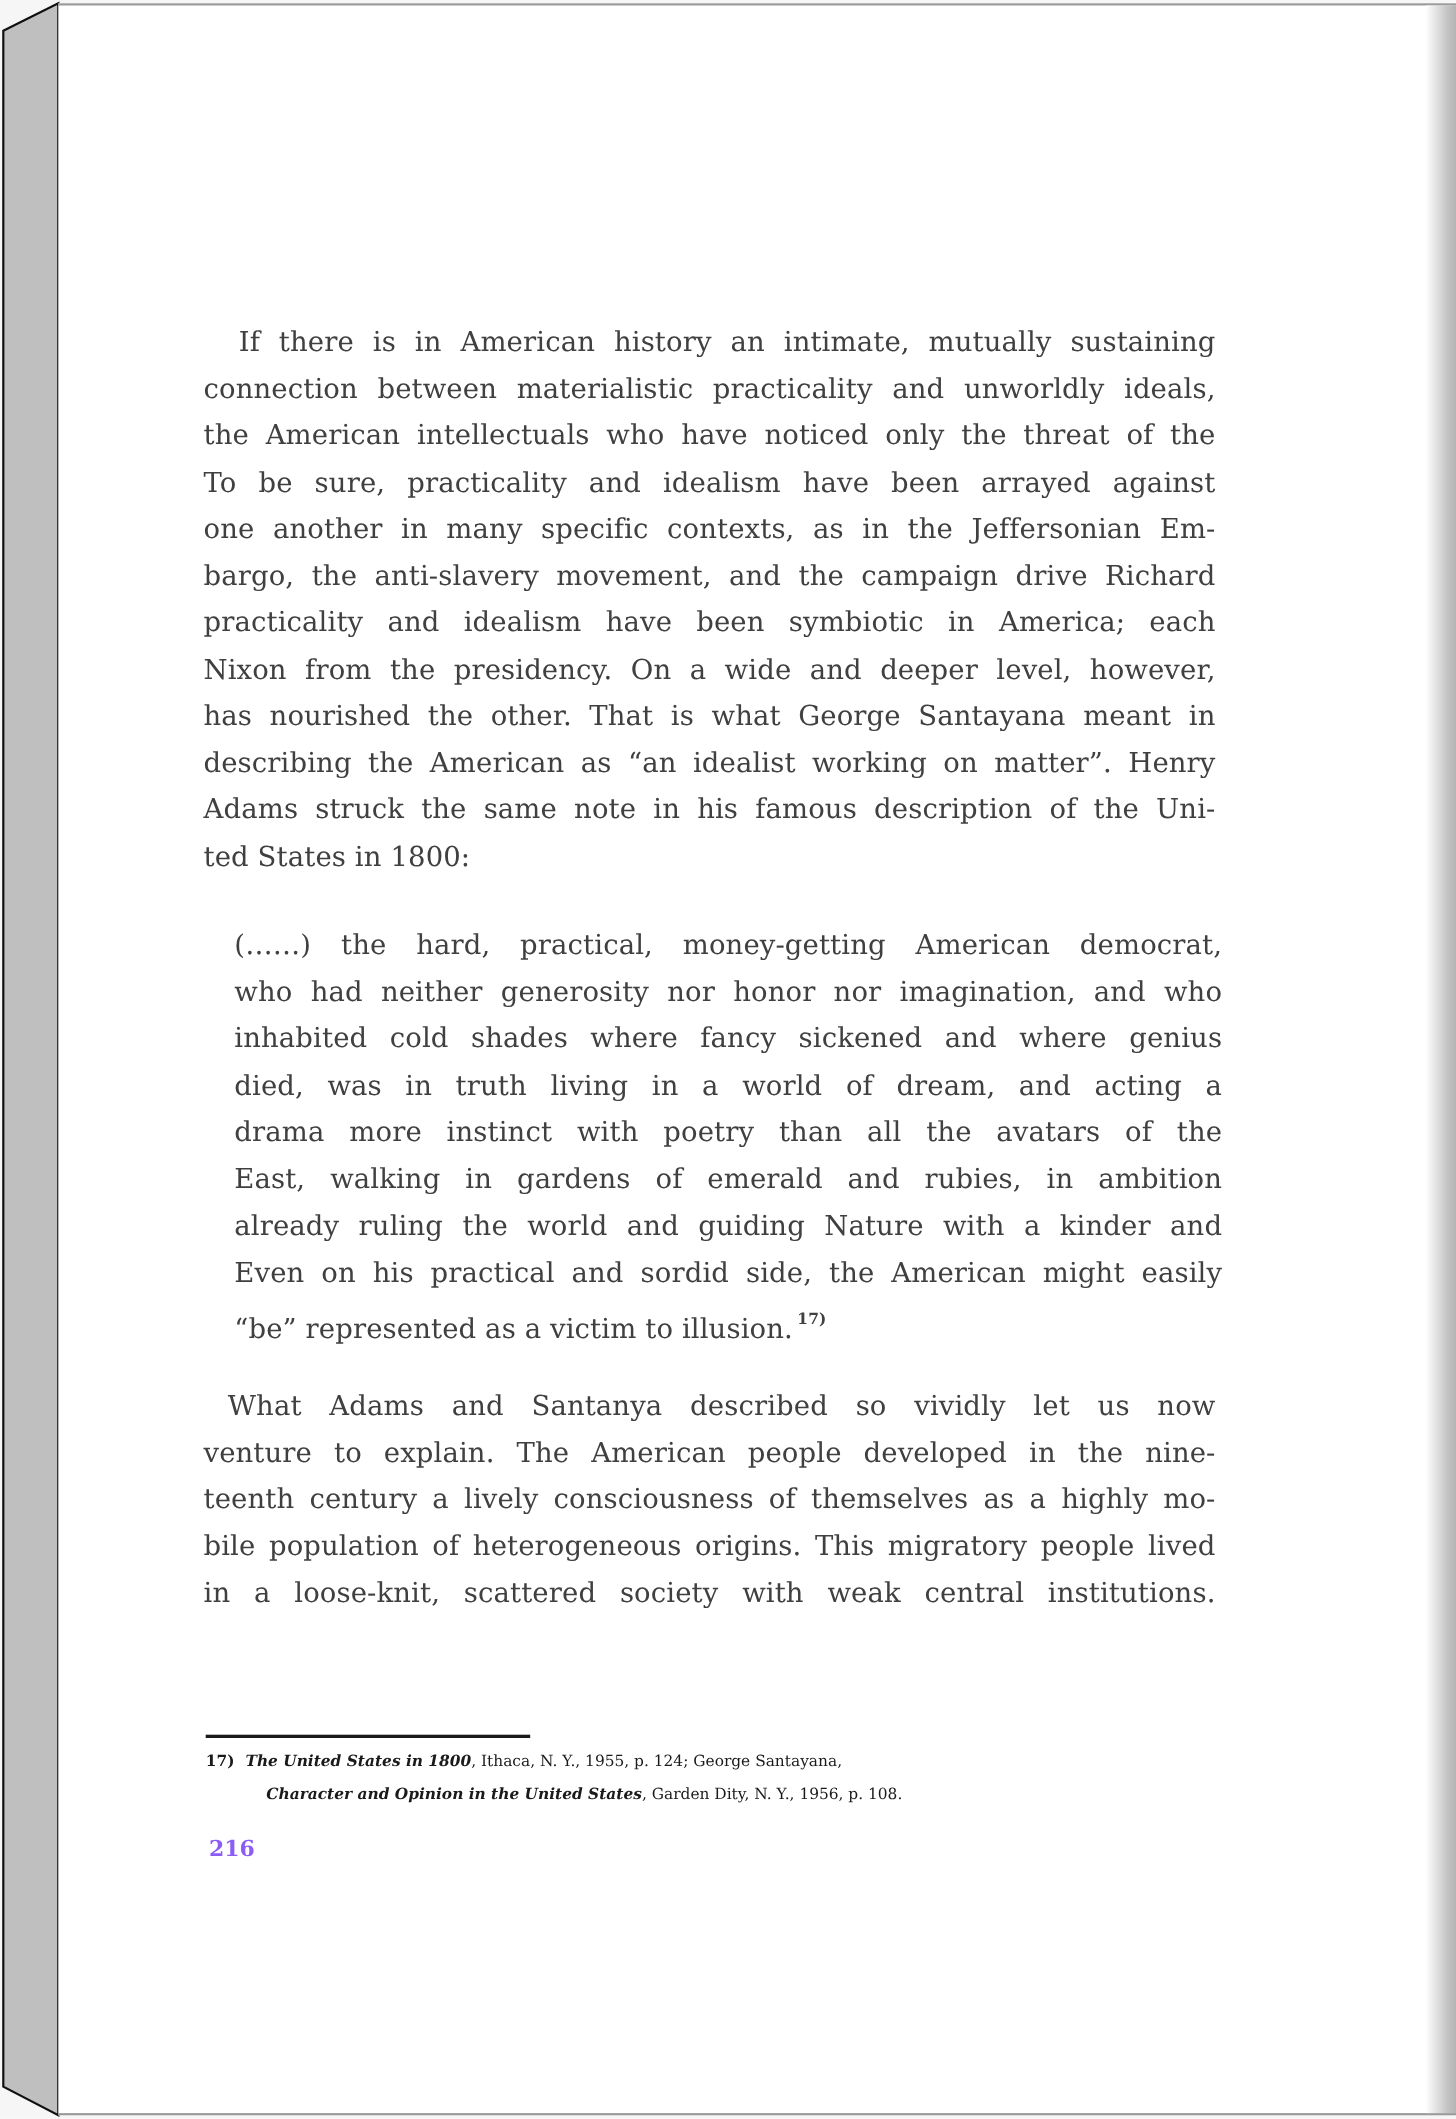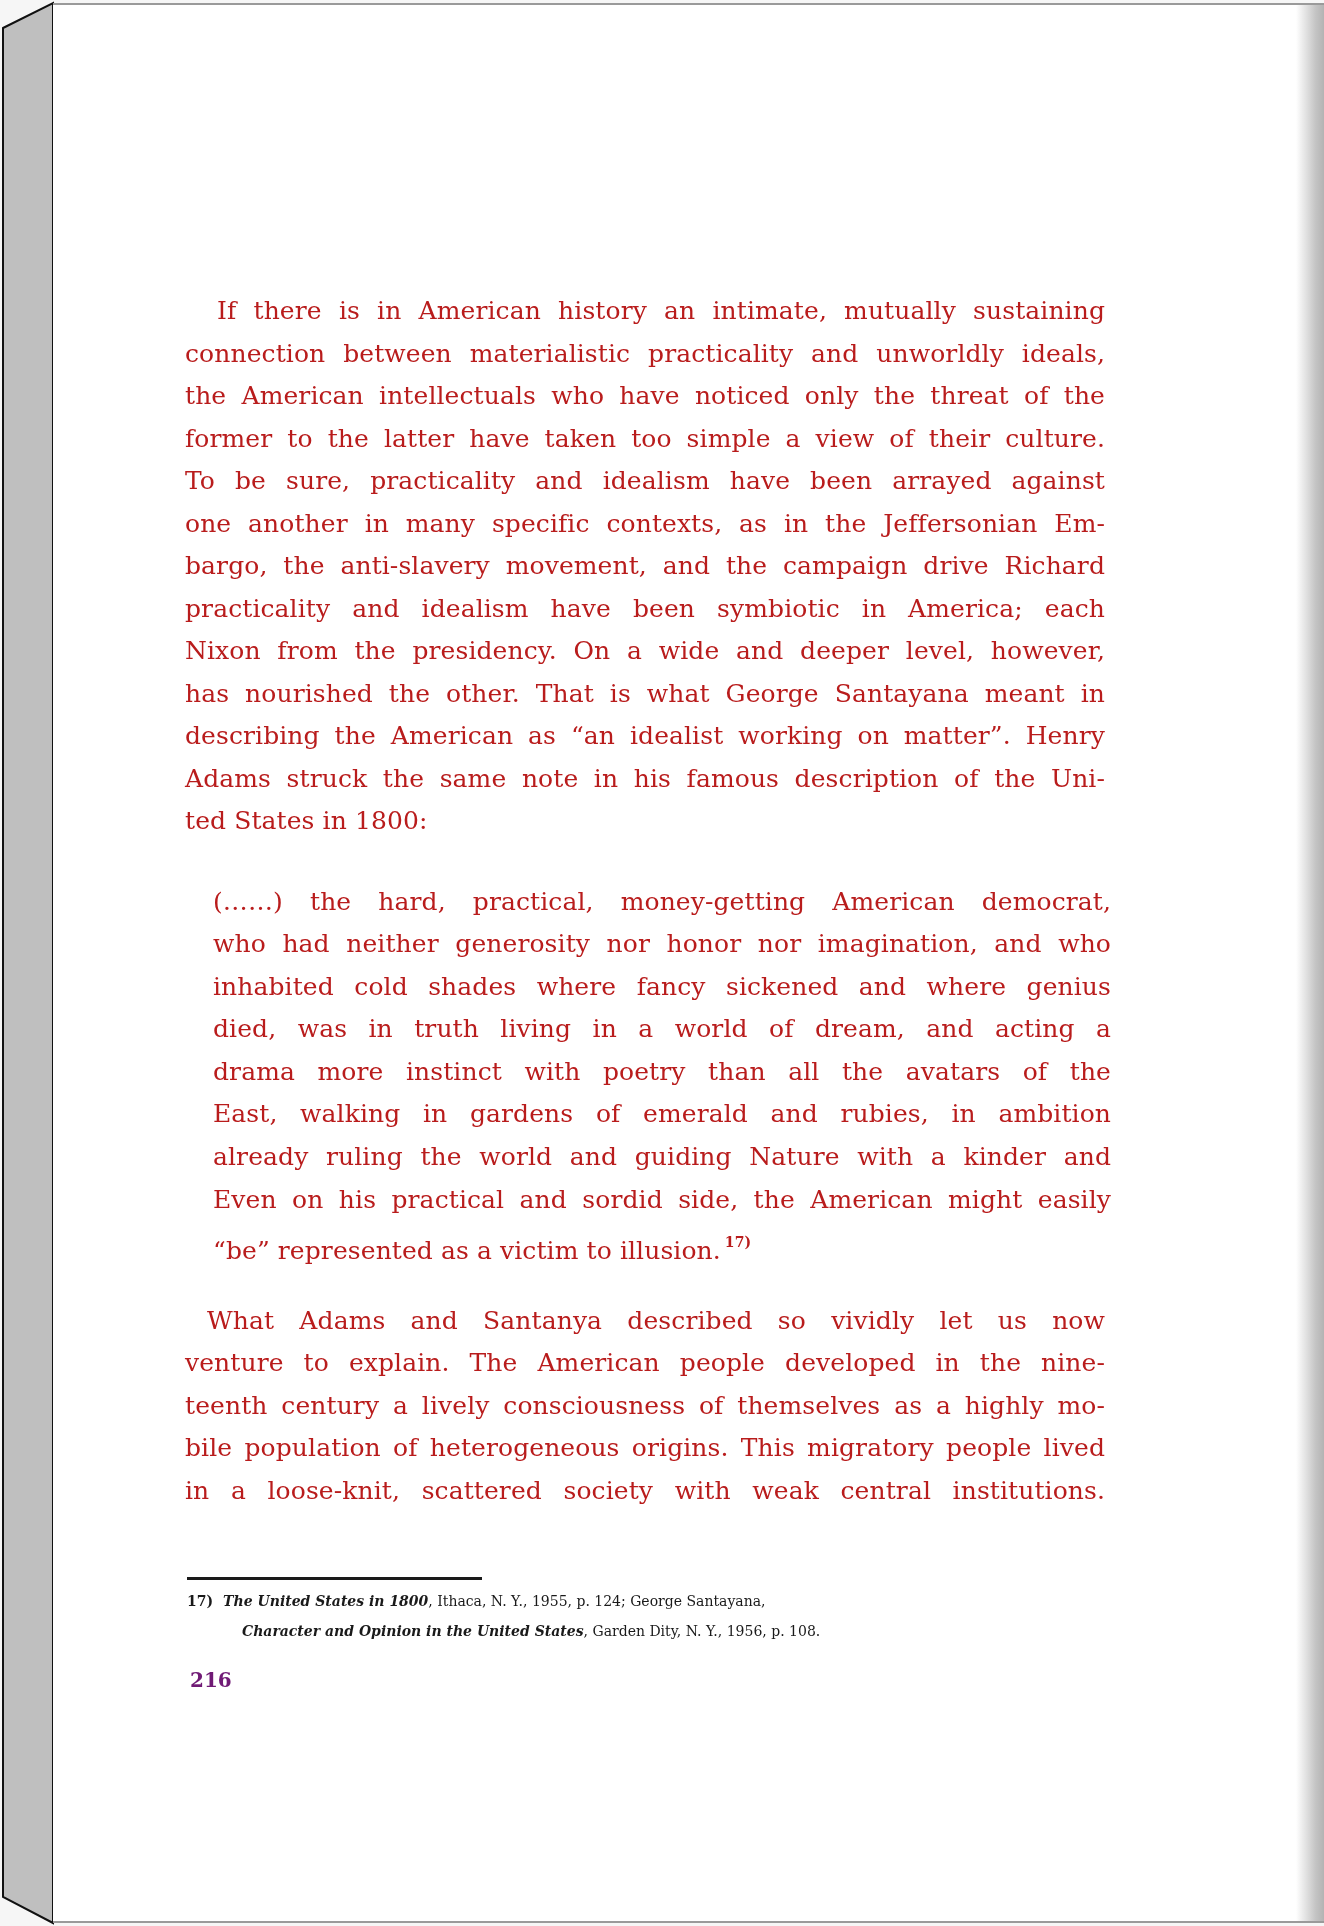--- a/index.html
+++ b/index.html
@@ -43,21 +43,21 @@
     width: 28px;
     height: 100%;
     background: linear-gradient(to right, #ffffff 0%, #e2e2e2 35%, #c4c4c4 70%, #b3b3b3 100%);
   }
   .text-block {
     position: absolute;
     left: 185px;
     top: 290px;
     width: 920px;
     font-family: "DejaVu Serif", "Liberation Serif", serif;
-    color: #b91c1c;
+    color: #404040;
   }
   .line {
     display: block;
     height: 42.5px;
     line-height: 42.5px;
     font-size: 25px;
     white-space: nowrap;
     text-align: justify;
     text-align-last: justify;
     letter-spacing: 0.1px;
@@ -111,21 +111,21 @@
     font-style: italic;
     font-weight: bold;
   }
   .page-number {
     position: absolute;
     left: 190px;
     top: 1668px;
     font-family: "DejaVu Serif", "Liberation Serif", serif;
     font-size: 20px;
     font-weight: bold;
-    color: #701a75;
+    color: #8b5cf6;
   }
 </style>
 </head>
 <body>
 
 <div class="frame">
   <div class="spine">
     <svg width="56" height="1926" viewBox="0 0 56 1926">
       <polygon points="3,28 53,3 53,1923 3,1897" fill="#bfbfbf" stroke="#111" stroke-width="2"></polygon>
     </svg>
@@ -133,21 +133,20 @@
 
   <div class="page">
     <div class="page-edge"></div>
   </div>
 
   <div class="text-block">
     <div class="para para1">
       <span class="line">If there is in American history an intimate, mutually sustaining</span>
       <span class="line">connection between materialistic practicality and unworldly ideals,</span>
       <span class="line">the American intellectuals who have noticed only the threat of the</span>
-      <span class="line">former to the latter have taken too simple a view of their culture.</span>
       <span class="line">To be sure, practicality and idealism have been arrayed against</span>
       <span class="line">one another in many specific contexts, as in the Jeffersonian Em-</span>
       <span class="line">bargo, the anti-slavery movement, and the campaign drive Richard</span>
       <span class="line">practicality and idealism have been symbiotic in America; each</span>
       <span class="line">Nixon from the presidency. On a wide and deeper level, however,</span>
       <span class="line">has nourished the other. That is what George Santayana meant in</span>
       <span class="line">describing the American as “an idealist working on matter”. Henry</span>
       <span class="line">Adams struck the same note in his famous description of the Uni-</span>
       <span class="line last">ted States in 1800:</span>
     </div>

